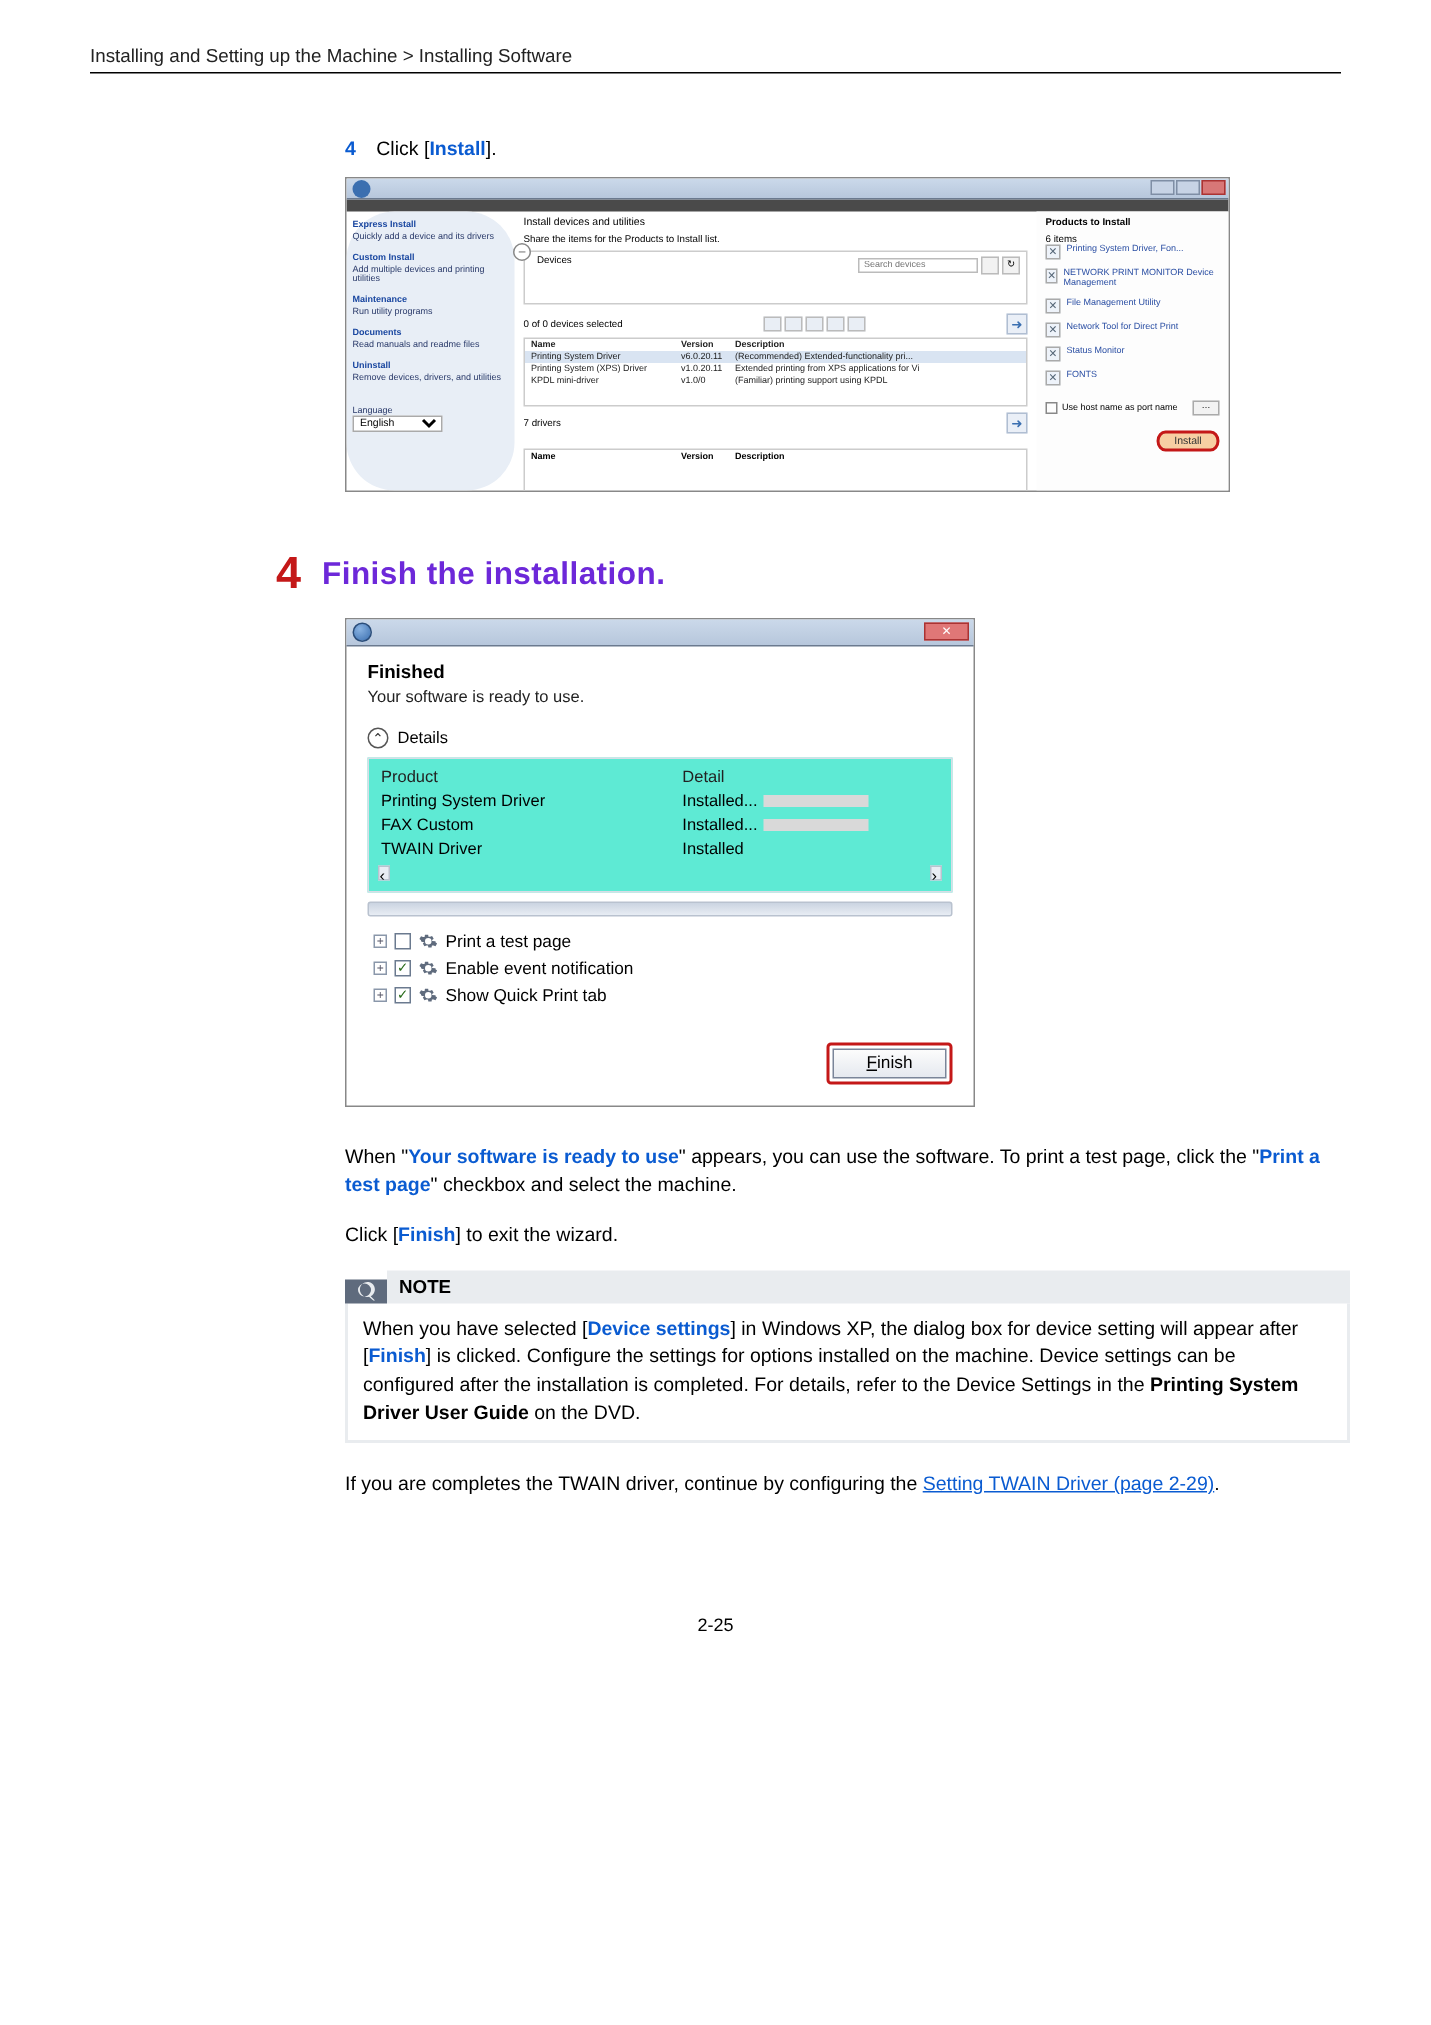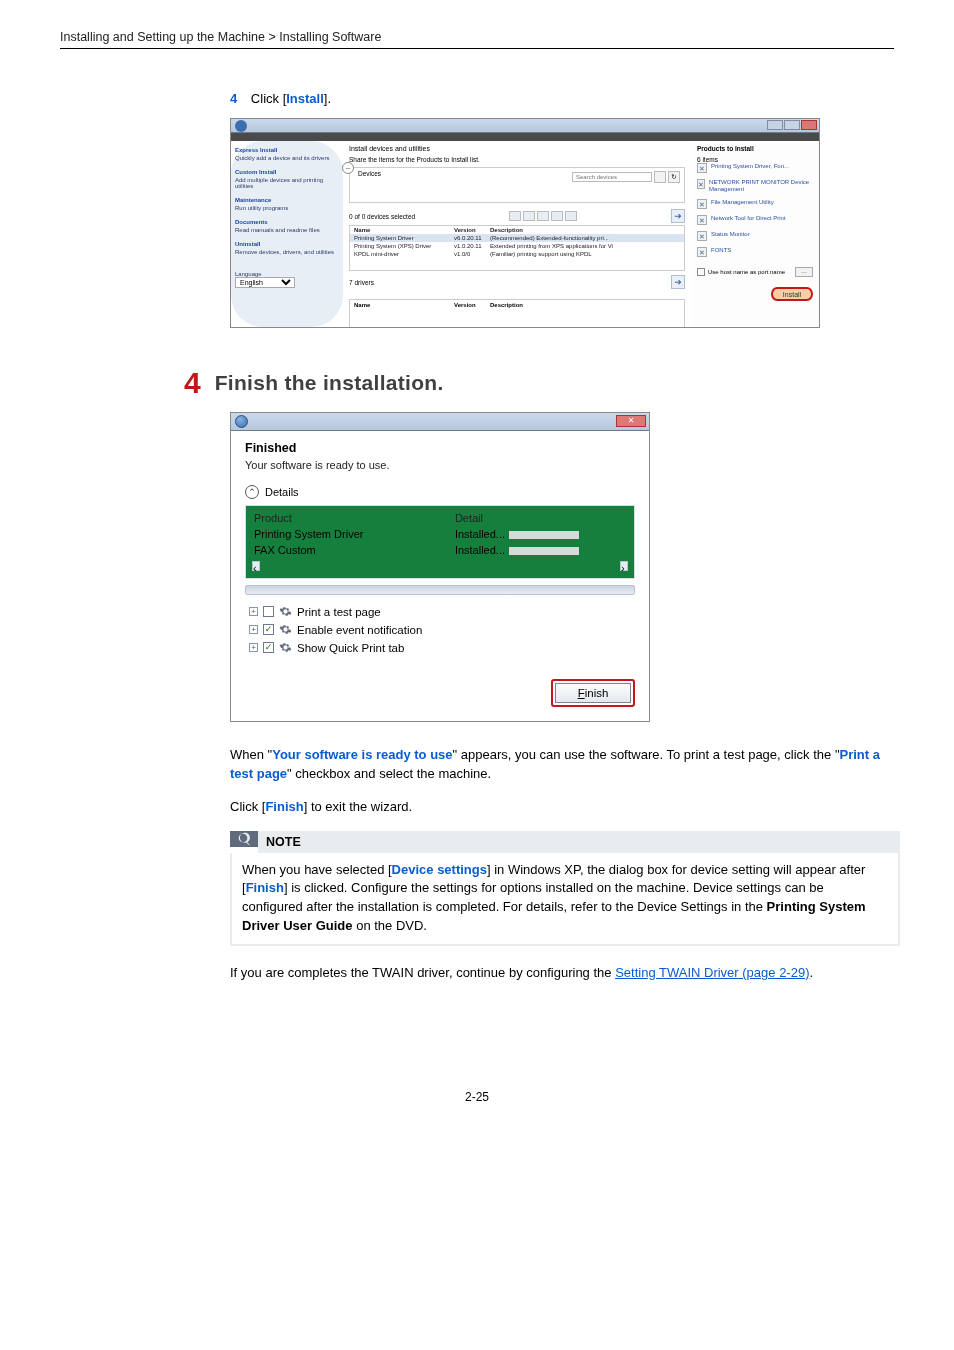--- a/index.html
+++ b/index.html
@@ -54,33 +54,33 @@
   .installer1 .prod .pi .x { width: 10px; height: 10px; border: 1px solid #aaa; background: #eef3fa; color: #567; font-size: 7px; text-align: center; line-height: 9px; }
   .installer1 .prod .pi .lbl { color: #2a4ea3; font-size: 6px; line-height: 7px; }
   .installer1 .prod .chk { margin-top: 10px; font-size: 6px; display: flex; align-items: center; gap: 3px; }
   .installer1 .prod .chk .box { width: 8px; height: 8px; border: 1px solid #888; }
   .installer1 .prod .browse { width: 18px; height: 10px; border: 1px solid #aaa; background: #f2f2f2; font-size: 6px; text-align: center; margin-left: auto; }
   .installer1 .prod .install-btn { margin-top: 10px; width: 42px; height: 14px; border: 2px solid #c41818; background: #f7cfa3; color: #333; font-size: 7px; text-align: center; line-height: 11px; margin-left: auto; border-radius: 6px / 7px; }
 
   
   .big-row { display: flex; align-items: flex-start; gap: 14px; margin-left: -46px; margin-bottom: 14px; }
   .big-num { font-size: 30px; font-weight: 900; color: #c41818; font-family: "Arial Black", Arial, sans-serif; line-height: 1; }
-  .big-head { font-size: 21px; font-weight: 900; color: #404040; font-family: "Arial Black", Arial, sans-serif; letter-spacing: 0.3px; padding-top: 3px; }
+  .big-head { font-size: 21px; font-weight: 900; color: #6d28d9; font-family: "Arial Black", Arial, sans-serif; letter-spacing: 0.3px; padding-top: 3px; }
 
   
   .finish-dialog { width: 420px; margin-bottom: 24px; border: 1px solid #888; font-size: 11px; background: #fff; }
   .finish-dialog .title { height: 18px; background: linear-gradient(#cbd9ea,#b7c7dc); border-bottom: 1px solid #6b7a8f; position: relative; }
   .finish-dialog .title .back { position: absolute; left: 4px; top: 2px; width: 13px; height: 13px; border-radius: 50%; background: radial-gradient(circle at 35% 30%, #89b3e2, #3b6fb0); border: 1px solid #2a4d7a; }
   .finish-dialog .title .close { position: absolute; right: 3px; top: 2px; width: 30px; height: 12px; background: #e07777; border: 1px solid #a33; text-align: center; color: #fff; font-size: 8px; line-height: 10px; }
   .finish-dialog .inner { padding: 10px 14px; }
   .finish-dialog .h { font-weight: bold; font-size: 12.5px; margin-bottom: 4px; color: #000000; }
   .finish-dialog .msg { font-size: 11px; margin-bottom: 14px; color: #222; }
   .finish-dialog .details { display: flex; align-items: center; gap: 6px; margin-bottom: 6px; }
   .finish-dialog .details .arrow { width: 14px; height: 14px; border-radius: 50%; background: #fff; border: 1.5px solid #555; text-align: center; line-height: 12px; font-size: 9px; color: #333; }
-  .finish-dialog .table-wrap { border: 1px solid #d7dde6; background: #15803d; padding: 4px 0; }
+  .finish-dialog .table-wrap { border: 1px solid #d7dde6; background: #5eead4; padding: 4px 0; }
   .finish-dialog .table { width: 100%; font-size: 11px; }
   .finish-dialog .thead, .finish-dialog .trow { display: flex; padding: 2px 8px; }
   .finish-dialog .thead { color: #222; }
   .finish-dialog .col1 { width: 54%; }
   .finish-dialog .col2 { width: 46%; }
   .finish-dialog .trow .col2 .redact { display: inline-block; width: 70px; height: 8px; background: #d9d9d9; vertical-align: middle; margin-left: 4px; }
   .finish-dialog .scroll-l { display: inline-block; width: 8px; height: 10px; border: 1px solid #b9c2cf; background: #e8edf4; margin: 3px 0 0 6px; }
   .finish-dialog .scroll-r { display: inline-block; width: 8px; height: 10px; border: 1px solid #b9c2cf; background: #e8edf4; float: right; margin: 3px 6px 0 0; }
   .finish-dialog .spacer-band { height: 10px; background: linear-gradient(#cbd4e1,#e8edf4); margin: 6px 0 10px 0; border: 1px solid #b9c2cf; border-radius: 2px; }
   .finish-dialog .checks { padding-left: 4px; font-size: 11.5px; }
@@ -91,27 +91,27 @@
   .finish-dialog .foot { padding: 10px 14px 14px 14px; display: flex; justify-content: flex-end; }
   .finish-dialog .finish-btn { display: inline-block; min-width: 76px; padding: 3px 14px; font-size: 11.5px; background: linear-gradient(#fcfcfc,#e5e9ef); border: 1px solid #7a8599; text-align: center; }
   .finish-dialog .finish-btn-outline { padding: 2px; border: 2px solid #c41818; border-radius: 3px; }
 
   .para { font-size: 13px; line-height: 1.45; margin-bottom: 14px; color: #000; }
   .kw-blue { color: #0a5bd1; font-weight: bold; }
   .kw-bold { font-weight: bold; }
   .link-blue { color: #0a5bd1; text-decoration: underline; }
 
   
-  .note-head { display: flex; align-items: flex-start; }
+  .note-head { display: flex; align-items: flex-end; }
   .note-head .icon { width: 28px; background: #5f6b7d; display: flex; align-items: center; justify-content: center; }
   .note-head .icon svg { width: 16px; height: 16px; }
   .note-head .label { flex: 1; background: #e9ecef; padding: 4px 8px; font-weight: bold; font-size: 12.5px; }
   .note-body { border-left: 2px solid #e9ecef; border-right: 2px solid #e9ecef; border-bottom: 2px solid #e9ecef; padding: 8px 10px; font-size: 13px; line-height: 1.45; margin-bottom: 18px; }
 
-  .pgnum { position: absolute; bottom: 12px; left: 0; width: 100%; text-align: center; font-size: 12px; }
+  .pgnum { position: absolute; bottom: 26px; left: 0; width: 100%; text-align: center; font-size: 12px; }
 
   
   .gear svg { width: 13px; height: 13px; }
 </style>
 </head>
 <body>
 
 <div class="page">
 
   <div class="breadcrumb">Installing and Setting up the Machine &gt; Installing Software</div>
@@ -287,20 +287,24 @@
               <div class="col1">Product</div>
               <div class="col2">Detail</div>
             </div>
             <div class="trow">
               <div class="col1">Printing System Driver</div>
               <div class="col2"><span>Installed...</span><span class="redact"></span></div>
             </div>
             <div class="trow">
               <div class="col1">FAX Custom</div>
               <div class="col2"><span>Installed...</span><span class="redact"></span></div>
+            </div>
+            <div class="trow">
+              <div class="col1">TWAIN Driver</div>
+              <div class="col2"><span>Installed</span></div>
             </div>
           </div>
           <span class="scroll-l">‹</span>
           <span class="scroll-r">›</span>
           <div style="clear:both"></div>
         </div>
 
         <div class="spacer-band"></div>
 
         <div class="checks">

